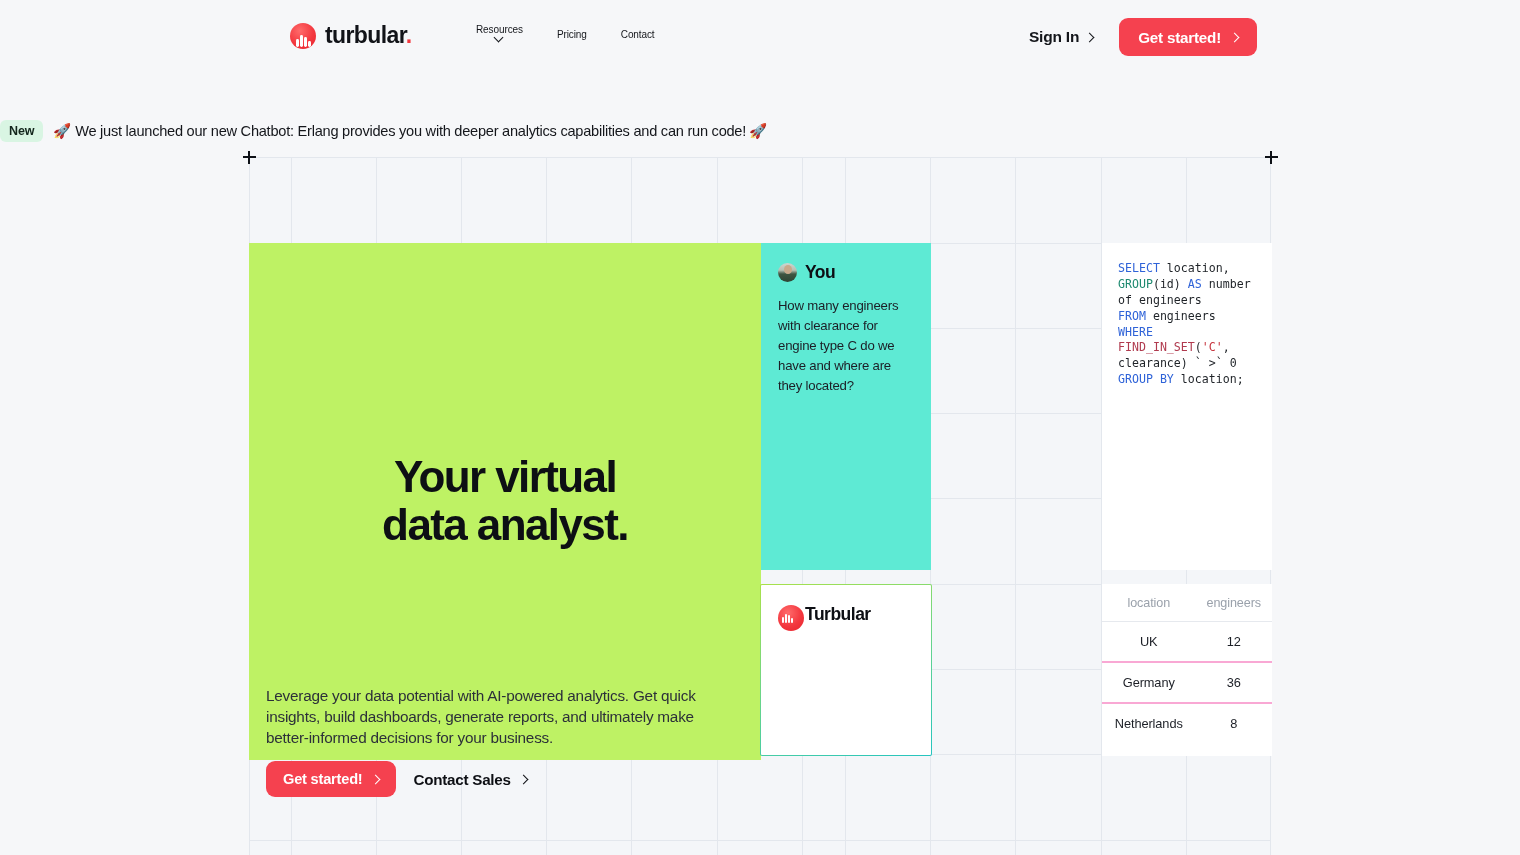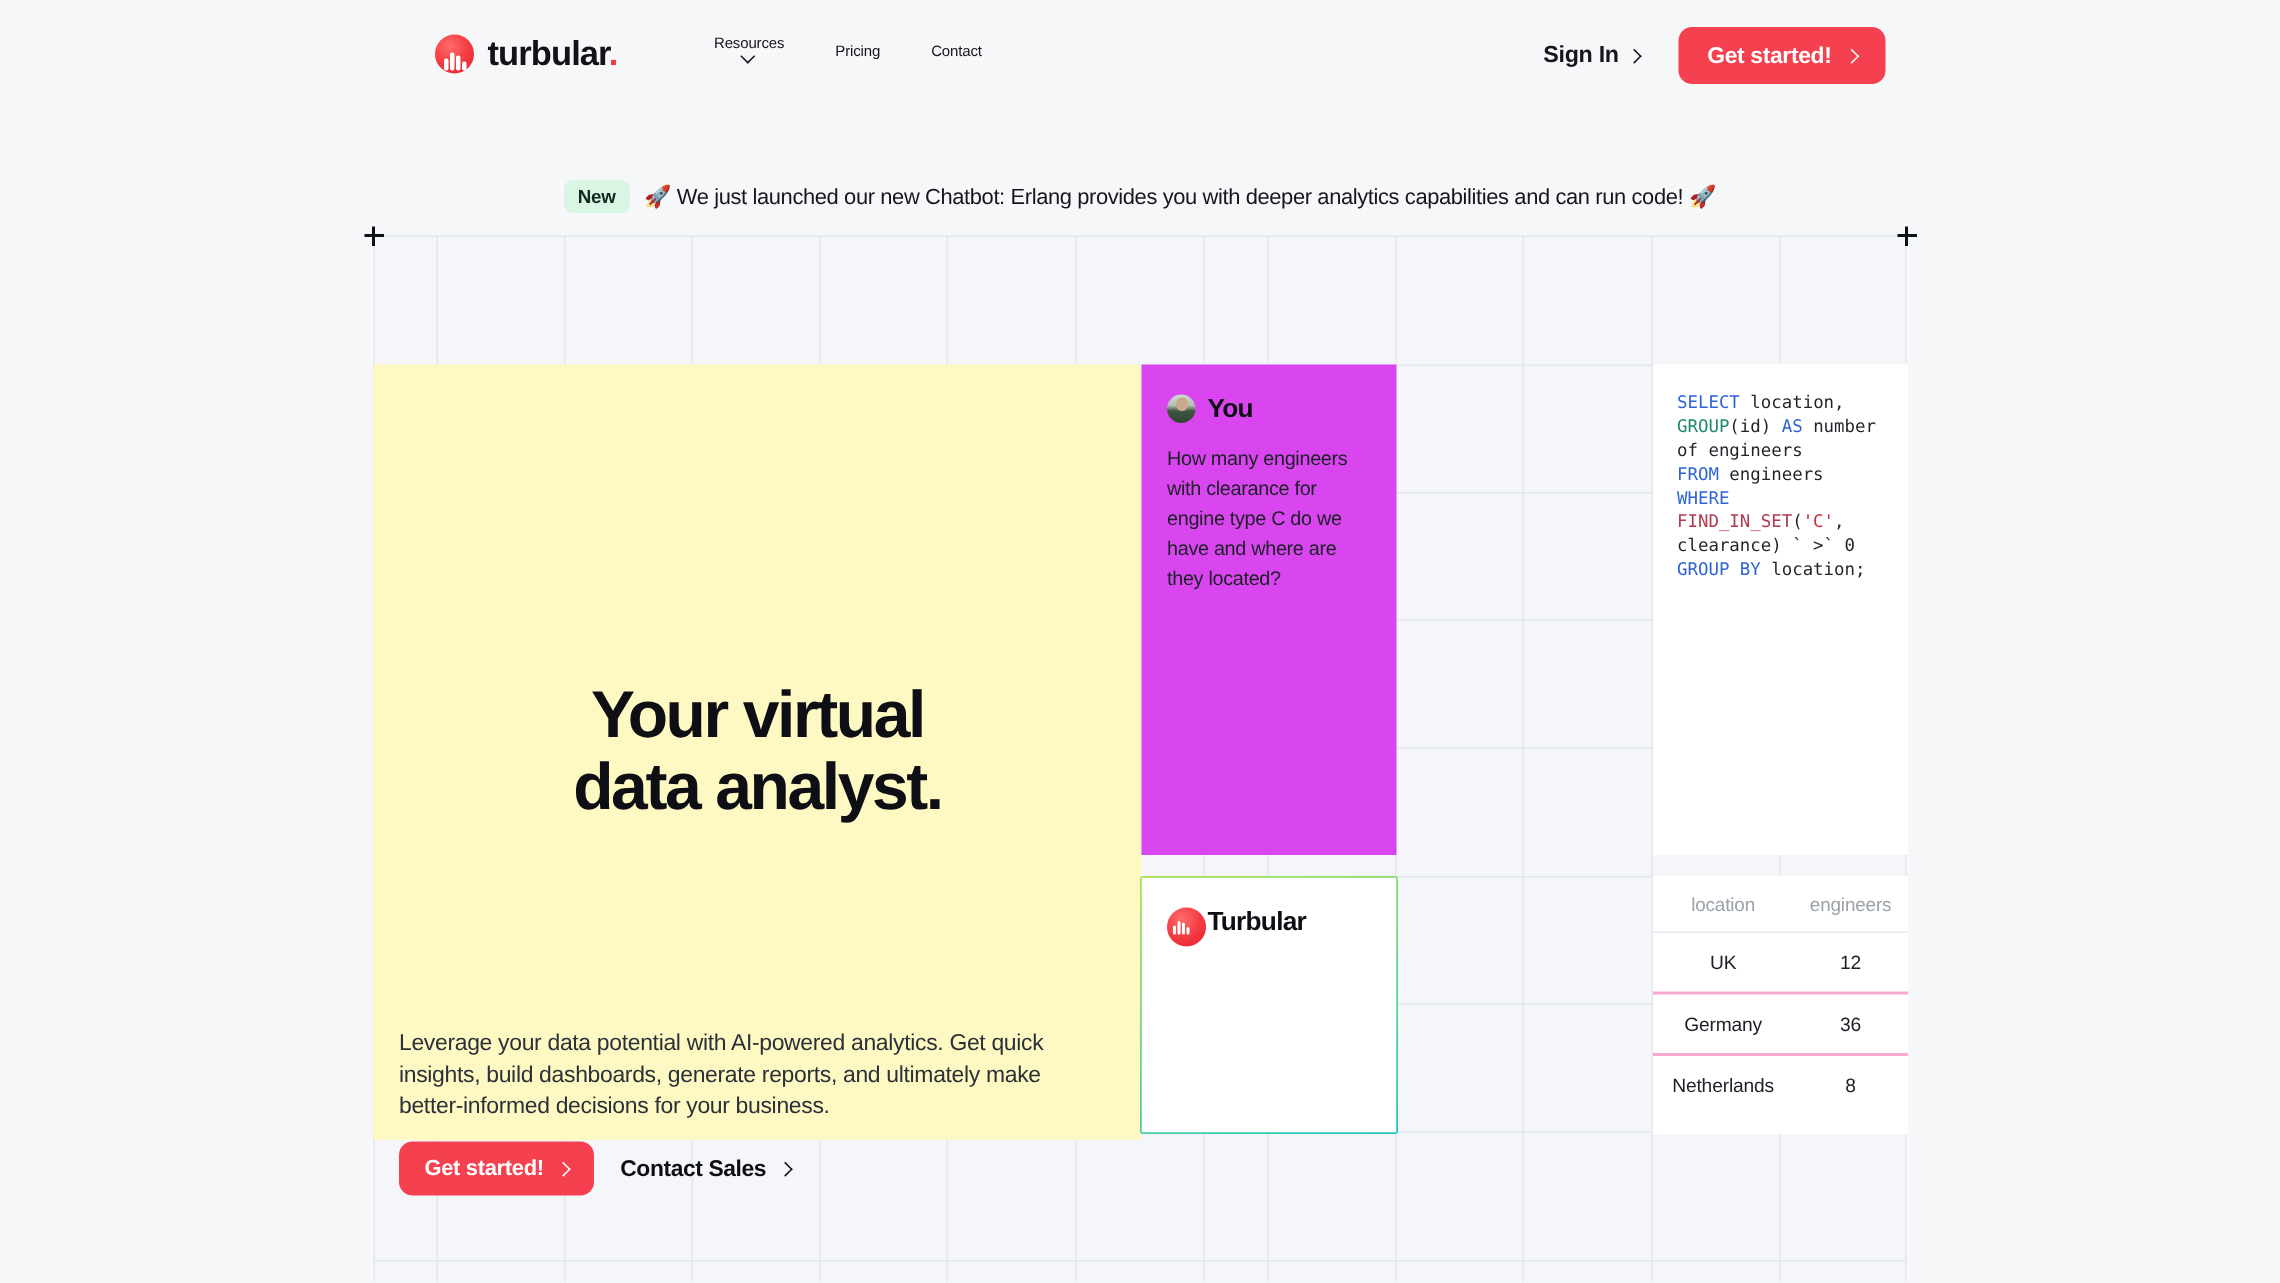--- a/index.html
+++ b/index.html
@@ -63,21 +63,21 @@
   .btn-primary {
     background: #f5414f; color: #fff; border: none; border-radius: 9px;
     padding: 0 19px; height: 38px; font-size: 15.2px; font-weight: 600;
     font-family: "Liberation Sans", sans-serif; letter-spacing: -0.2px;
     display: flex; align-items: center; gap: 10px; cursor: pointer; white-space: nowrap;
   }
 
   
   .banner {
     position: absolute; top: 120px; left: 0; width: 1520px;
-    display: flex; align-items: center; justify-content: center; gap: 10px;
+    display: flex; align-items: center; gap: 10px;
   }
   .badge-new {
     background: #d9f5e3; color: #13261c; font-size: 12.5px; font-weight: 700;
     border-radius: 6px; padding: 4px 9px; letter-spacing: -0.1px;
   }
   .banner-text { font-size: 14.6px; color: #14161b; letter-spacing: -0.25px; white-space: nowrap; }
 
   
   .stage { position: absolute; left: 249px; top: 157px; width: 1022px; height: 698px; }
   .grid-bg { position: absolute; inset: 0; background: #f4f6f9; }
@@ -92,21 +92,21 @@
   }
   .plus::before { left: 0; top: 5.6px; width: 13px; height: 1.9px; }
   .plus::after  { top: 0; left: 5.6px; height: 13px; width: 1.9px; }
   .plus-tl { left: -6.5px; top: -6.5px; }
   .plus-tr { right: -6.5px; top: -6.5px; }
 
   
   .white-panel { position: absolute; background: #ffffff; }
 
   
-  .hero { position: absolute; left: 0; top: 86px; width: 512px; height: 517px; background: #fef9c3; }
+  .hero { position: absolute; left: 0; top: 86px; width: 512px; height: 517px; background: #bef264; }
   .hero-title {
     position: absolute; left: 0; right: 0; top: 210px;
     text-align: center; font-size: 44px; line-height: 1.1; font-weight: 700;
     color: #0d0f14; letter-spacing: -1.6px;
   }
   .hero-sub {
     position: absolute; left: 17px; width: 450px; top: 443px;
     font-size: 15.3px; line-height: 1.37; color: #2c3039; letter-spacing: -0.22px;
   }
   .hero-cta { position: absolute; left: 17px; top: 518px; display: flex; align-items: center; gap: 18px; }
@@ -117,21 +117,21 @@
     display: flex; align-items: center; gap: 9px; cursor: pointer; white-space: nowrap;
   }
   .link-sales {
     font-size: 15.2px; font-weight: 600; color: #0d0f14; letter-spacing: -0.25px;
     display: flex; align-items: center; gap: 9px; cursor: pointer; white-space: nowrap;
   }
 
   
   .card-you {
     position: absolute; left: 512px; top: 86px; width: 170px; height: 327px;
-    background: #d946ef; padding: 19px 17px 0 17px;
+    background: #5eead4; padding: 19px 17px 0 17px;
   }
   .card-head { display: flex; align-items: center; gap: 8px; margin-bottom: 13px; }
   .avatar {
     width: 19px; height: 19px; border-radius: 50%; overflow: hidden; flex: none;
     background: linear-gradient(180deg, #cfd6d0 0%, #b7c0b4 38%, #3f5542 58%, #2e4434 100%);
     position: relative;
   }
   .avatar::after {
     content: ""; position: absolute; left: 5.5px; top: 2px; width: 8px; height: 8.5px;
     border-radius: 50%; background: #c9a98c;

